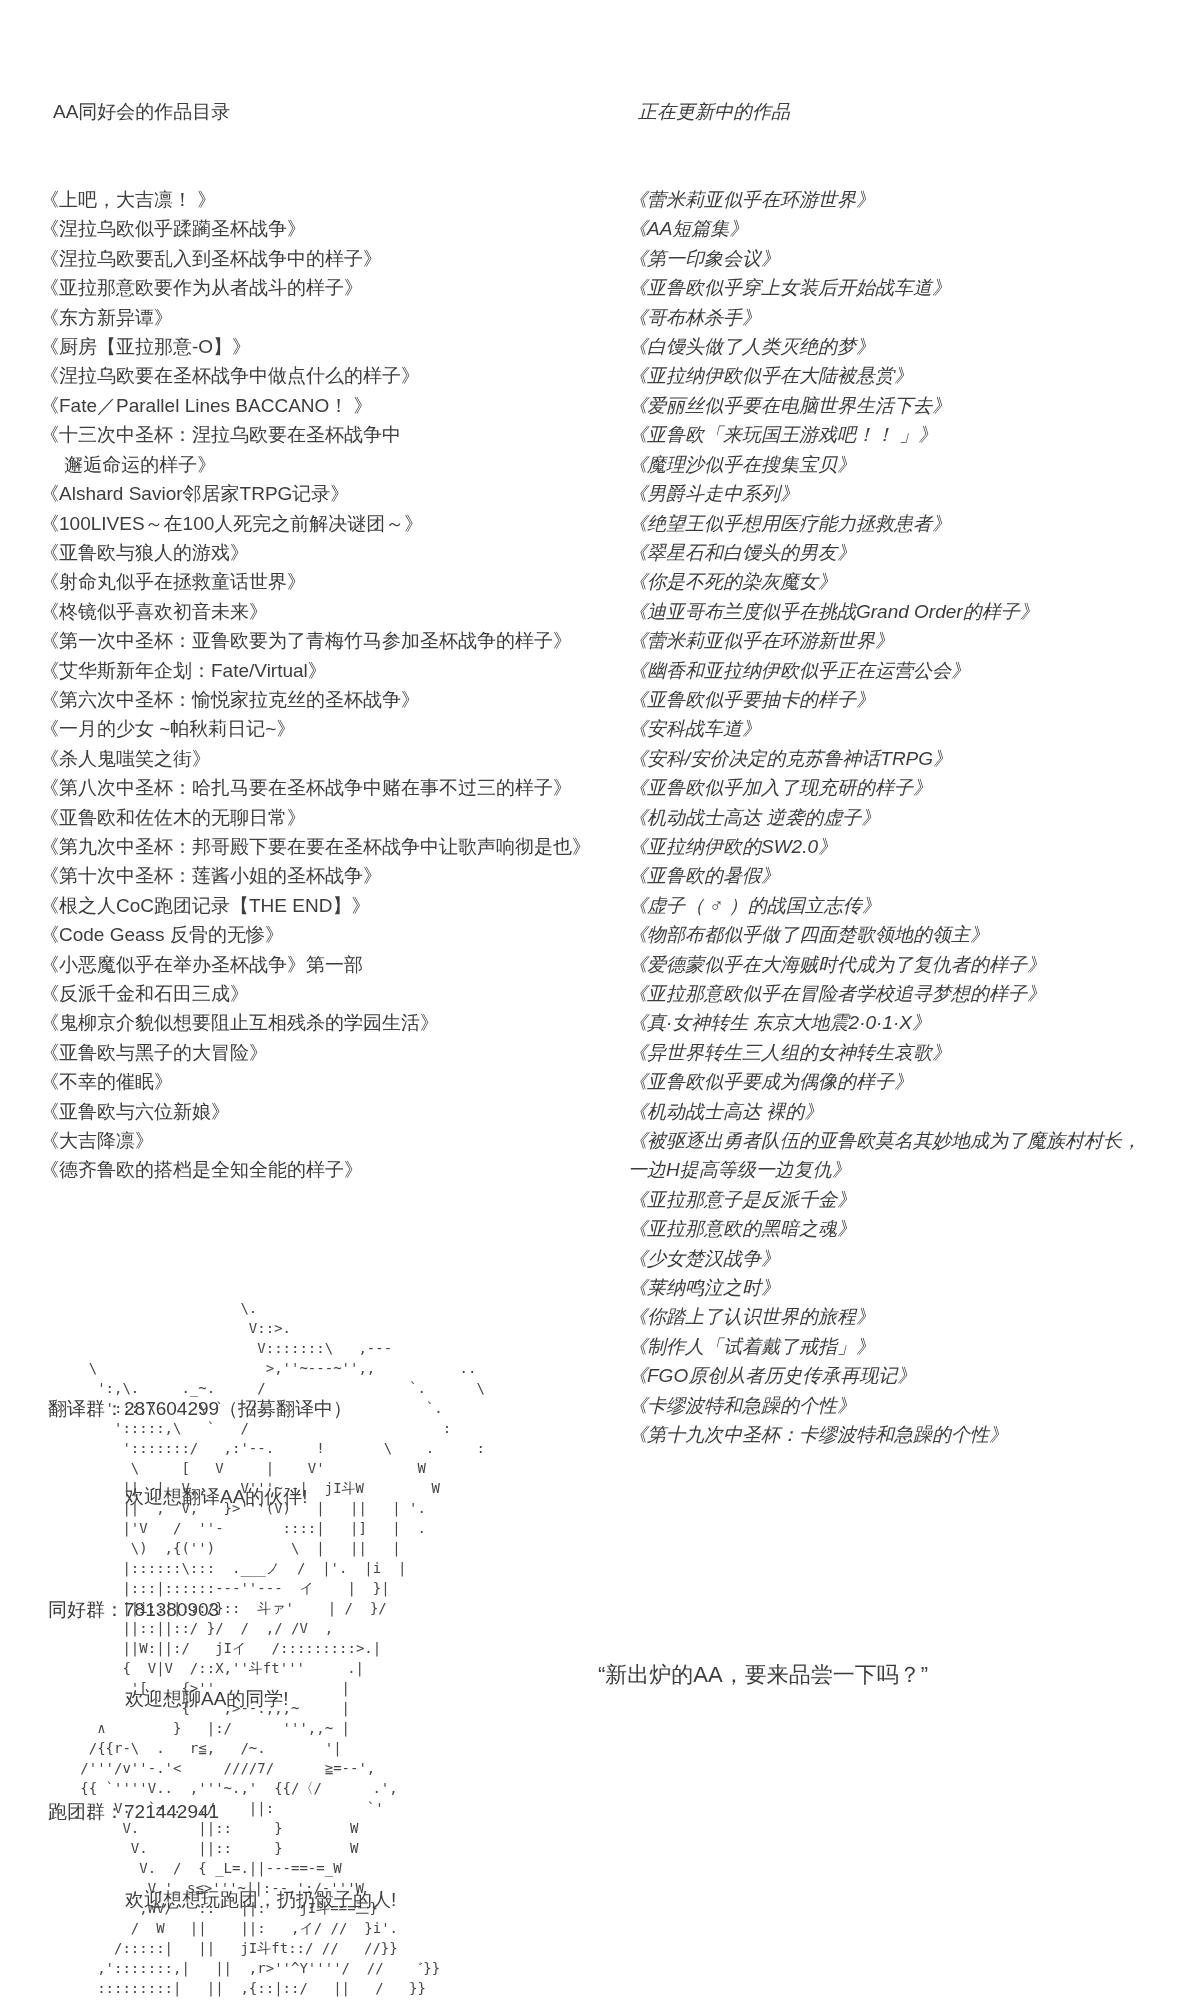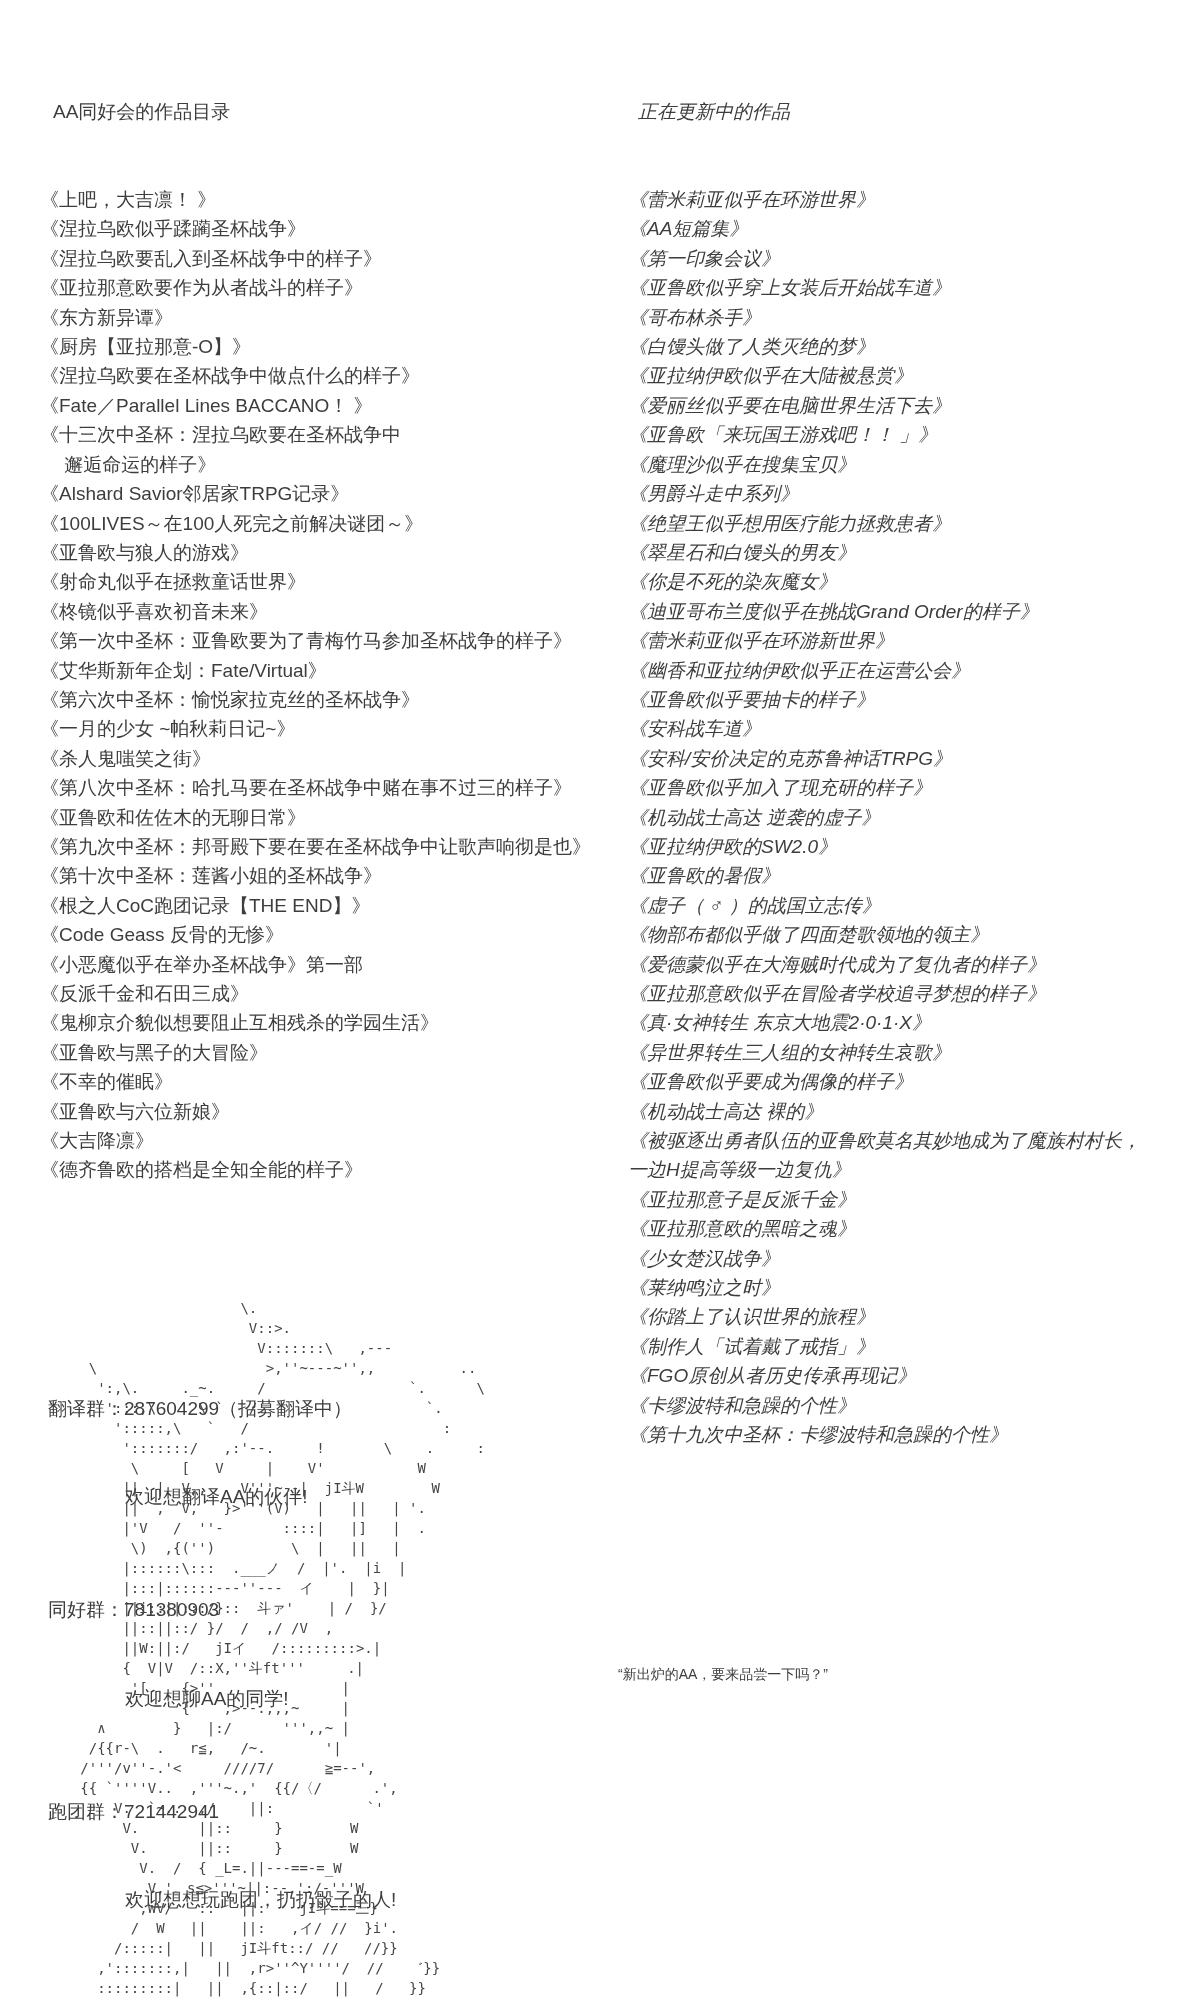--- a/index.html
+++ b/index.html
@@ -25,21 +25,21 @@
   .group-line { white-space:pre;margin-top:25px; }
   .group-welcome { padding-left:77px; white-space:pre; }
   .ascii-art {
     position:absolute; left:55px; top:1298px;
     font-family:"DejaVu Sans Mono","Liberation Mono",monospace;
     font-size:14px; line-height:20px;
     color:#454545; white-space:pre;
   }
   .quote {
     position:absolute; left:598px; top:1660px;
-    font-size:14px; line-height:29.4px; white-space:pre;margin-left:20px;
+    font-size:22px; line-height:29.4px; white-space:pre;
   }
 </style>
 </head>
 <body>
 
 <div class="col col-left">
   <div class="col-header">AA同好会的作品目录</div>
   <div><div class="work-line">《上吧，大吉凛！ 》</div><div class="work-line">《涅拉乌欧似乎蹂躏圣杯战争》</div><div class="work-line">《涅拉乌欧要乱入到圣杯战争中的样子》</div><div class="work-line">《亚拉那意欧要作为从者战斗的样子》</div><div class="work-line">《东方新异谭》</div><div class="work-line">《厨房【亚拉那意-O】》</div><div class="work-line">《涅拉乌欧要在圣杯战争中做点什么的样子》</div><div class="work-line">《Fate／Parallel Lines BACCANO！ 》</div><div class="work-line">《十三次中圣杯：涅拉乌欧要在圣杯战争中
 　 邂逅命运的样子》</div><div class="work-line">《Alshard Savior邻居家TRPG记录》</div><div class="work-line">《100LIVES～在100人死完之前解决谜团～》</div><div class="work-line">《亚鲁欧与狼人的游戏》</div><div class="work-line">《射命丸似乎在拯救童话世界》</div><div class="work-line">《柊镜似乎喜欢初音未来》</div><div class="work-line">《第一次中圣杯：亚鲁欧要为了青梅竹马参加圣杯战争的样子》</div><div class="work-line">《艾华斯新年企划：Fate/Virtual》</div><div class="work-line">《第六次中圣杯：愉悦家拉克丝的圣杯战争》</div><div class="work-line">《一月的少女 ~帕秋莉日记~》</div><div class="work-line">《杀人鬼嗤笑之街》</div><div class="work-line">《第八次中圣杯：哈扎马要在圣杯战争中赌在事不过三的样子》</div><div class="work-line">《亚鲁欧和佐佐木的无聊日常》</div><div class="work-line">《第九次中圣杯：邦哥殿下要在要在圣杯战争中让歌声响彻是也》</div><div class="work-line">《第十次中圣杯：莲酱小姐的圣杯战争》</div><div class="work-line">《根之人CoC跑团记录【THE END】》</div><div class="work-line">《Code Geass 反骨的无惨》</div><div class="work-line">《小恶魔似乎在举办圣杯战争》第一部</div><div class="work-line">《反派千金和石田三成》</div><div class="work-line">《鬼柳京介貌似想要阻止互相残杀的学园生活》</div><div class="work-line">《亚鲁欧与黑子的大冒险》</div><div class="work-line">《不幸的催眠》</div><div class="work-line">《亚鲁欧与六位新娘》</div><div class="work-line">《大吉降凛》</div><div class="work-line">《德齐鲁欧的搭档是全知全能的样子》</div></div>
 

